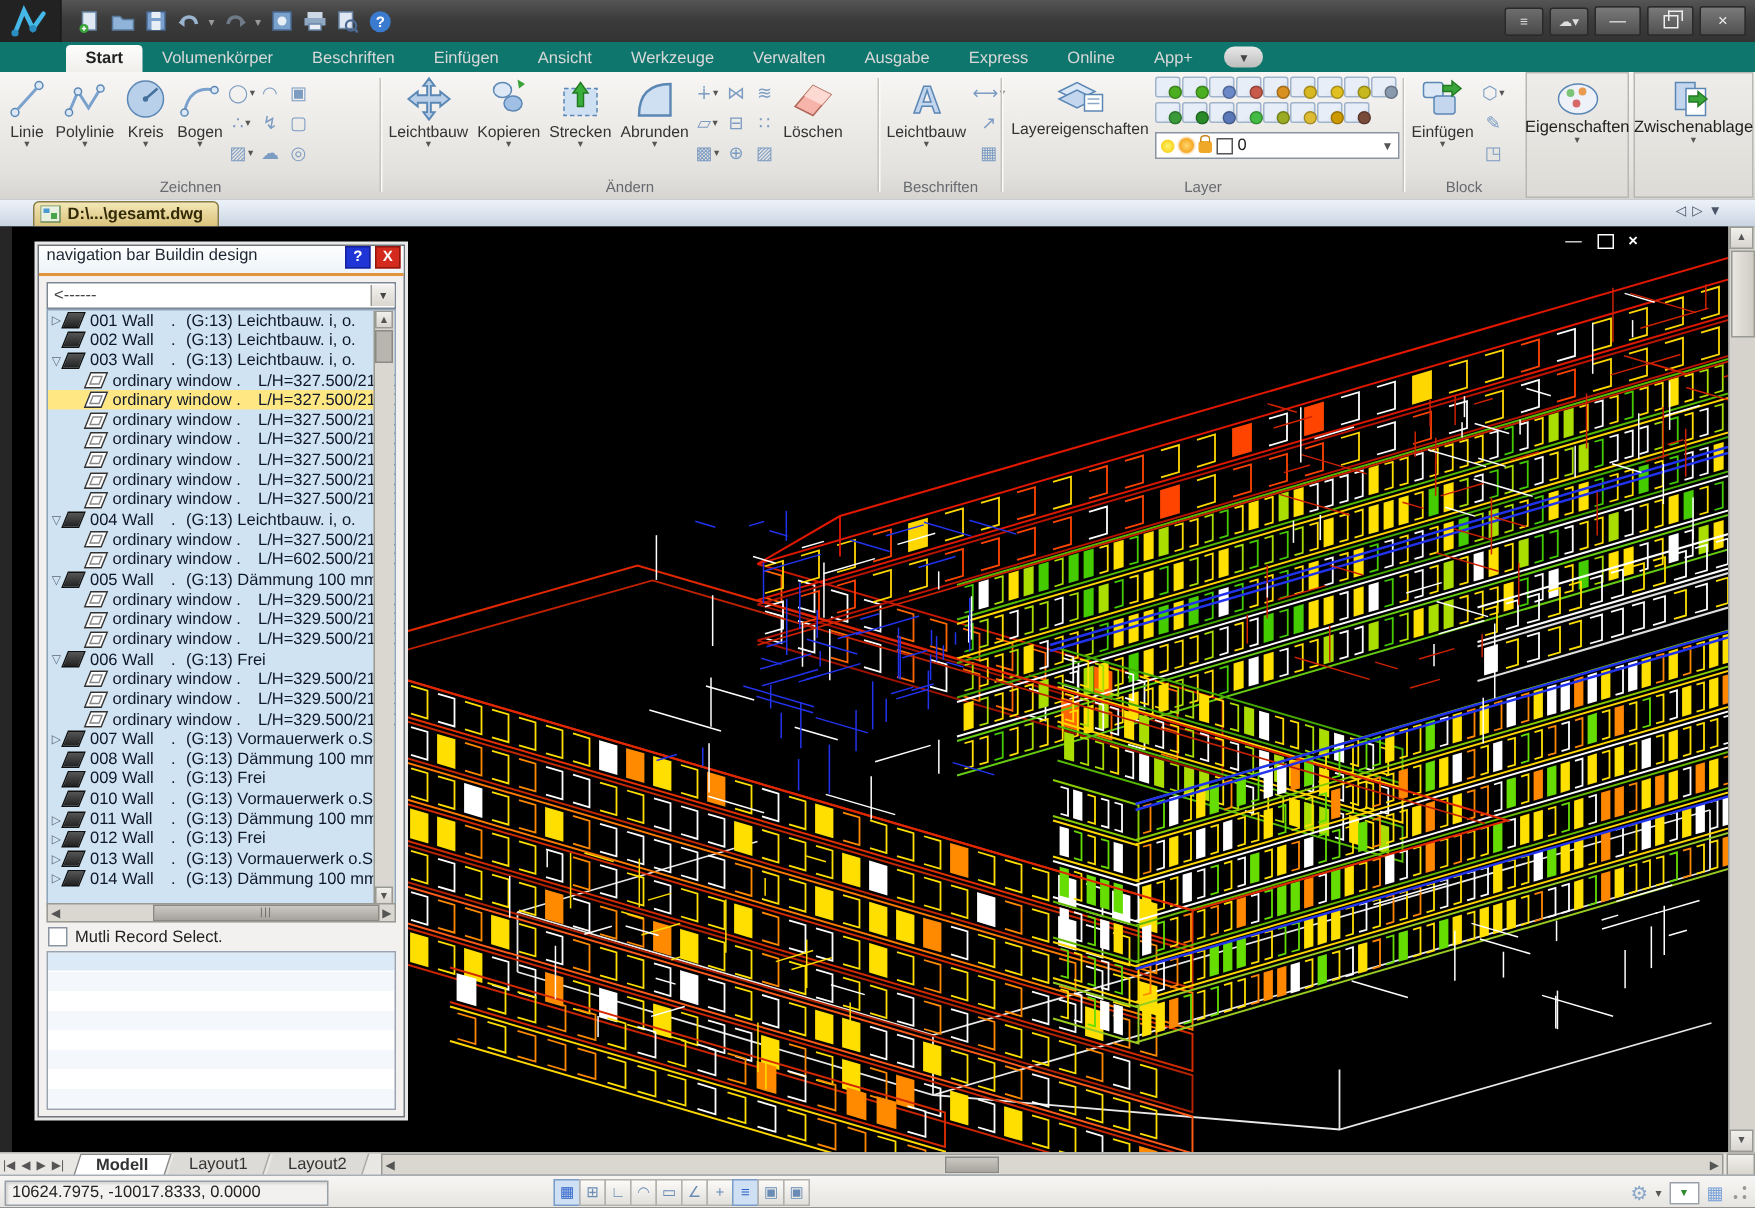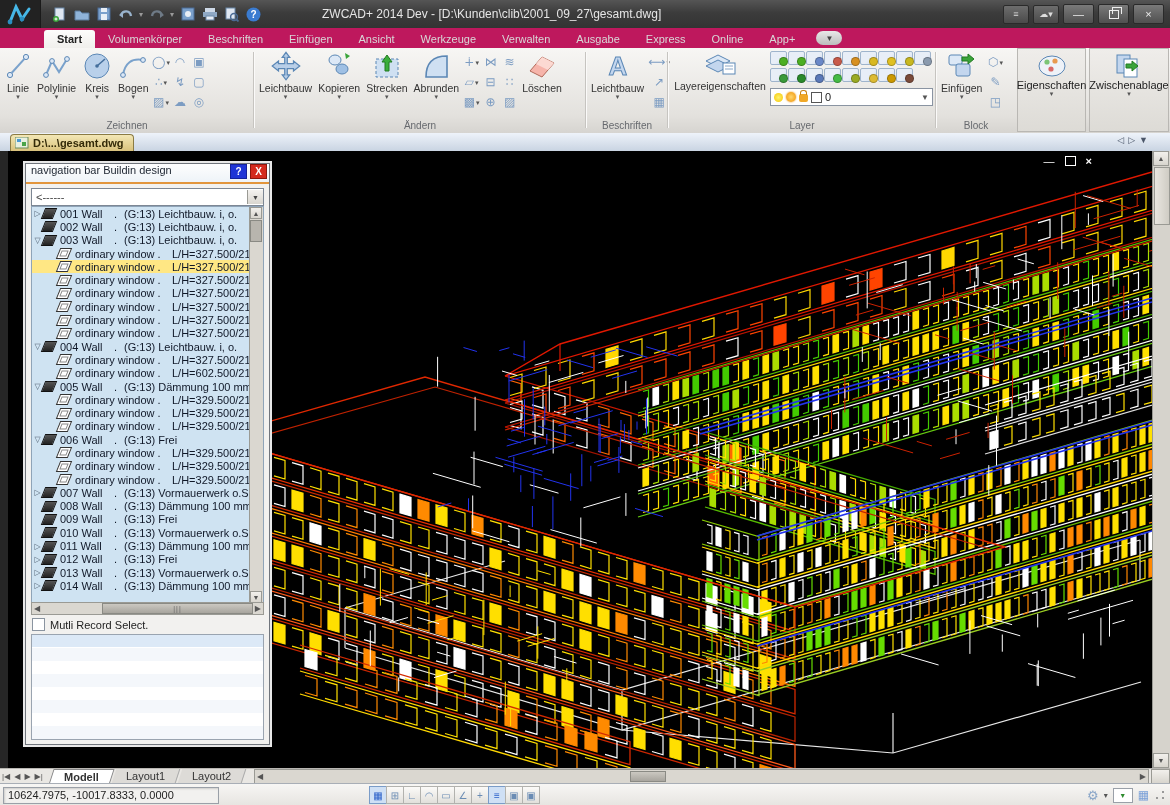--- a/index.html
+++ b/index.html
@@ -14,21 +14,21 @@
   .qat{display:flex;align-items:center;gap:5px;margin-left:10px;}
   .qi{width:17px;height:17px;display:flex;align-items:center;justify-content:center;}
   .qsep{color:#999;font-size:8px;}
   #wtitle{color:#e6e6e6;font-size:12px;margin-left:60px;white-space:nowrap;}
   #winbtns{margin-left:auto;display:flex;align-items:center;gap:4px;margin-right:6px;}
   .tb-small{width:24px;height:17px;background:linear-gradient(#6d6d6d,#4a4a4a);border:1px solid #2a2a2a;border-radius:2px;color:#ddd;font-size:9px;display:flex;align-items:center;justify-content:center;}
   .wb{width:29px;height:18px;background:linear-gradient(#7a7a7a,#505050);border:1px solid #2a2a2a;border-radius:2px;color:#eee;display:flex;align-items:center;justify-content:center;font-size:11px;}
   .boxr{width:8px;height:7px;border:1px solid #eee;position:relative;}
   .boxr:before{content:"";position:absolute;left:2px;top:-4px;width:8px;height:6px;border:1px solid #eee;border-bottom:none;}
   
-  #tabrow{left:0;top:28px;width:1170px;height:20px;background:#be185d;display:flex;align-items:flex-end;padding-left:44px;box-sizing:border-box;}
+  #tabrow{left:0;top:28px;width:1170px;height:20px;background:#0f766e;display:flex;align-items:flex-end;padding-left:44px;box-sizing:border-box;}
   .rtab{color:#d8d8d8;font-size:11px;padding:3px 13px;cursor:default;}
   .rtab.active{background:linear-gradient(#fdfdfc,#f0efec);color:#222;border-radius:3px 3px 0 0;font-weight:bold;}
   #tab-ovf{width:26px;height:14px;background:linear-gradient(#e8e8e8,#bdbdbd);border-radius:7px;margin:0 0 3px 8px;color:#444;font-size:8px;display:flex;align-items:center;justify-content:center;}
   
   #ribbon{left:0;top:48px;width:1170px;height:85px;background:linear-gradient(#f7f6f4,#e3e1dd 80%,#d6d4d0);border-bottom:1px solid #aeb2b8;}
   .rgroup{position:absolute;top:0;height:84px;}
   .rcap{position:absolute;bottom:1px;left:0;right:0;text-align:center;font-size:10px;color:#66696e;}
   .rsep{position:absolute;top:4px;height:76px;width:0;border-left:1px solid #c6c4c0;border-right:1px solid #fbfaf9;}
   .ginner{display:flex;align-items:flex-start;height:68px;}
   .bb{display:flex;flex-direction:column;align-items:center;padding:3px 3px 0;}
@@ -44,21 +44,21 @@
   .lyr i{position:absolute;right:-2px;bottom:-2px;width:7px;height:7px;border-radius:50%;border:1px solid rgba(0,0,0,.25);}
   .lcombo{margin-top:3px;width:158px;height:16px;background:#fff;border:1px solid #8a94a2;display:flex;align-items:center;gap:3px;padding-left:3px;font-size:11px;}
   .bulb{width:9px;height:9px;border-radius:50%;background:radial-gradient(#fff46e,#f5c400);}
   .sun{width:10px;height:10px;border-radius:50%;background:radial-gradient(#ffd76e,#f09000);box-shadow:0 0 2px #f09000;}
   .lock{width:9px;height:8px;background:#f0a828;border-radius:2px;position:relative;margin-top:2px;}
   .lock:before{content:"";position:absolute;top:-4px;left:1px;width:5px;height:4px;border:1.5px solid #c88418;border-bottom:none;border-radius:3px 3px 0 0;}
   .wsq{width:9px;height:9px;background:#fff;border:1px solid #555;}
   .lcombo .dd{margin-left:auto;margin-right:3px;font-size:8px;}
   
   #docbar{left:0;top:133px;width:1170px;height:18px;background:linear-gradient(#eef3fa,#c9d4e2);border-bottom:1px solid #8796aa;}
-  #doctab{position:absolute;left:10px;top:1px;height:16px;background:linear-gradient(#f3e7b5,#d9c27c);border:1px solid #8a7b44;border-bottom:none;border-radius:4px 4px 0 0;display:flex;align-items:center;padding:0 10px 0 4px;font-weight:bold;color:#332a08;}
+  #doctab{position:absolute;left:22px;top:1px;height:16px;background:linear-gradient(#f3e7b5,#d9c27c);border:1px solid #8a7b44;border-bottom:none;border-radius:4px 4px 0 0;display:flex;align-items:center;padding:0 10px 0 4px;font-weight:bold;color:#332a08;}
   #docnav{position:absolute;right:18px;top:2px;color:#4a5568;font-size:9px;letter-spacing:4px;}
   
   #canvas{left:0;top:151px;width:1152px;height:617px;background:#000;box-shadow:inset 8px 0 0 #262626;}
   #mdi{position:absolute;right:60px;top:4px;color:#fff;display:flex;gap:10px;align-items:center;font-size:11px;}
   .mdibox{width:9px;height:8px;border:1px solid #fff;}
   
   #vscroll{left:1152px;top:151px;width:18px;height:617px;background:#d6d3cc;border-left:1px solid #9a9a94;box-sizing:border-box;}
   .sbtn{width:16px;height:15px;background:linear-gradient(#f2f0ec,#d8d5ce);border:1px solid #9a9a94;box-sizing:border-box;color:#555;font-size:7px;display:flex;align-items:center;justify-content:center;}
   #vthumb{position:absolute;left:1px;top:16px;width:16px;height:58px;background:linear-gradient(90deg,#e9e6e0,#cfccc4);border:1px solid #9a9a94;box-sizing:border-box;}
   
@@ -177,21 +177,20 @@
           <path d="M12.5 12.5l2 2" stroke="#4a6a94" stroke-width="1.8"></path>
         </svg>
       </span>
     <span class="qi">
         <svg width="15" height="15">
           <circle cx="7.5" cy="7.5" r="7" fill="#3a7bd0"></circle>
           <text x="7.5" y="11" text-anchor="middle" font-size="10" font-weight="bold" fill="#fff">?</text>
         </svg>
       </span>
   </div>
-  <span id="wtitle">ZWCAD+ 2014 Dev - [D:\Kunden\clib\2001_09_27\gesamt.dwg]</span>
   <div id="winbtns">
     <span class="tb-small">≡</span>
     <span class="tb-small">☁▾</span>
     <span class="wb">—</span>
     <span class="wb">
         <span class="boxr"></span>
       </span>
     <span class="wb">×</span>
   </div>
 </div>

